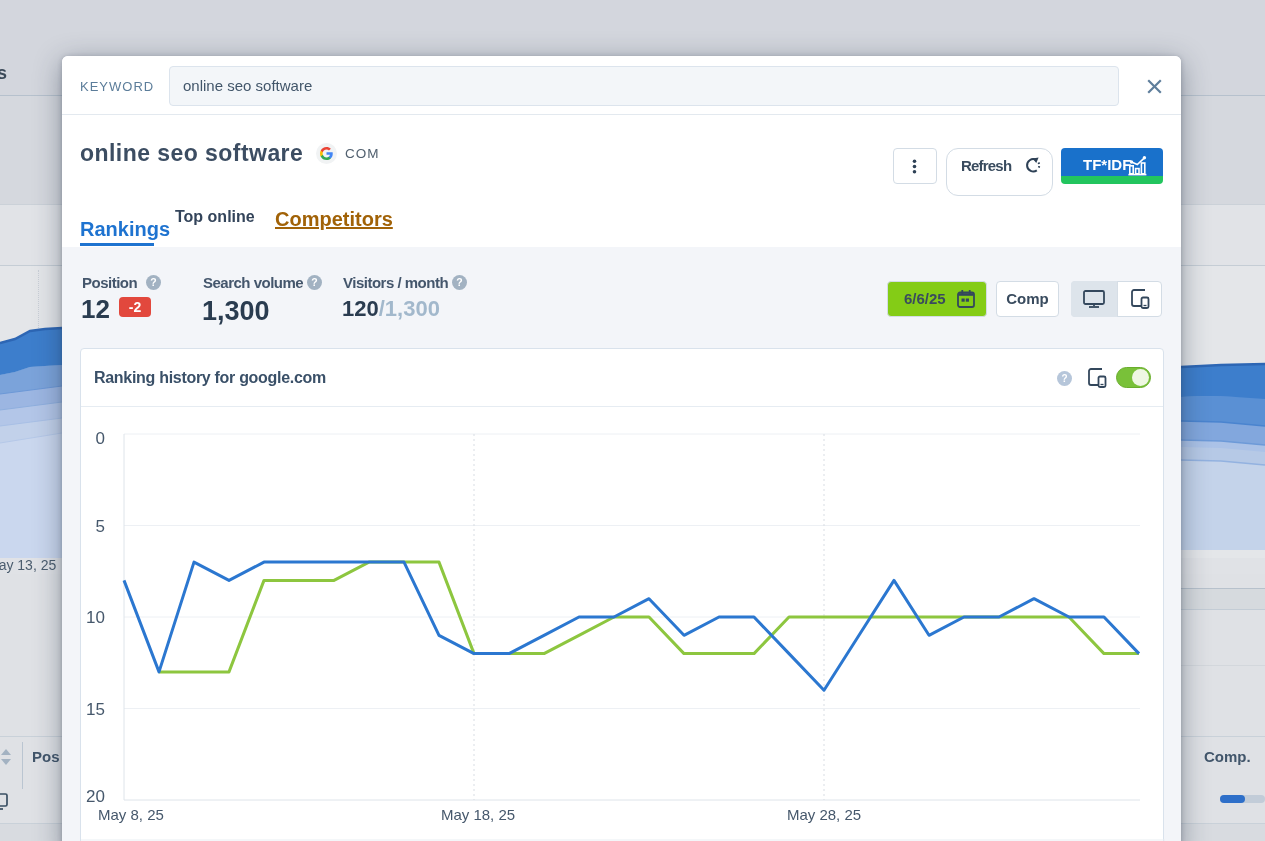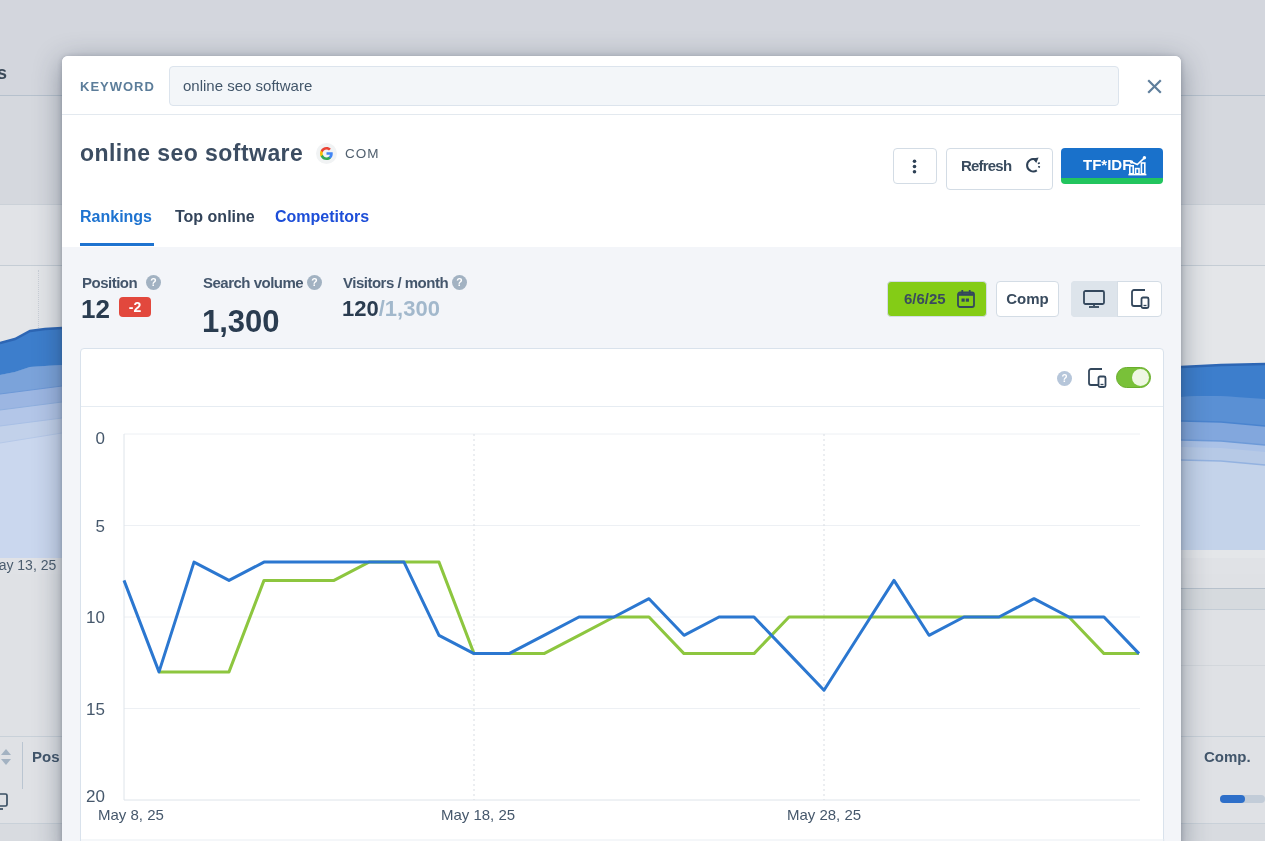--- a/index.html
+++ b/index.html
@@ -72,21 +72,21 @@
 
   <div class="abs" style="left:1204px;top:748px;font-size:15px;font-weight:600;color:#42566b;">Comp.</div>
   <div class="abs" style="left:1220px;top:795px;width:45px;height:8px;border-radius:4px;background:#c2ccd8;"></div>
   <div class="abs" style="left:1220px;top:795px;width:25px;height:8px;border-radius:4px;background:#2e6fc9;"></div>
   <div class="abs" style="left:0;top:823px;width:1265px;height:1px;background:#c9d1d9;"></div>
   <div class="abs" style="left:0;top:824px;width:1265px;height:17px;background:#d8dbe0;"></div>
 
   <div class="abs" id="modal" style="left:62px;top:56px;width:1119px;height:800px;background:#fff;border-radius:6px 6px 0 0;box-shadow:0 6px 28px rgba(30,45,65,.42),0 1px 5px rgba(30,45,65,.25);">
 
     <div class="abs" style="left:0;top:0;width:1119px;height:59px;border-bottom:1px solid #e3e9ef;border-radius:6px 6px 0 0;background:#fff;"></div>
-    <div class="abs" style="left:18px;top:23px;font-size:13px;font-weight:bold;letter-spacing:1px;color:#5c7d9a;">KEYWORD</div>
+    <div class="abs" style="left:18px;top:23px;font-size:13px;font-weight:normal;letter-spacing:1px;color:#5c7d9a;">KEYWORD</div>
     <div class="abs" style="left:107px;top:10px;width:950px;height:40px;background:#f3f6f9;border:1px solid #dce4ed;border-radius:4px;font-size:15px;color:#42566a;line-height:38px;padding-left:13px;">online seo software</div>
     <svg class="abs" style="left:1085px;top:23px;" width="15" height="15" viewBox="0 0 15 15">
       <line x1="1.2" y1="1.2" x2="13.8" y2="13.8" stroke="#5e7e9b" stroke-width="2.2"></line>
       <line x1="13.8" y1="1.2" x2="1.2" y2="13.8" stroke="#5e7e9b" stroke-width="2.2"></line>
     </svg>
 
     <div class="abs" style="left:18px;top:84px;font-size:23px;font-weight:bold;letter-spacing:.45px;color:#3c4d62;">online seo software</div>
     <div class="abs" style="left:254px;top:87px;width:21px;height:21px;border-radius:50%;background:#f1f3f4;"></div>
     <svg class="abs" style="left:258px;top:91px;" width="13" height="13" viewBox="0 0 18 18">
       <path fill="#4285F4" d="M17.64 9.2c0-.64-.06-1.25-.16-1.84H9v3.48h4.84a4.14 4.14 0 0 1-1.8 2.72v2.26h2.91c1.7-1.57 2.69-3.88 2.69-6.62z"></path>
@@ -95,56 +95,56 @@
       <path fill="#EA4335" d="M9 3.58c1.32 0 2.51.45 3.44 1.35l2.58-2.58C13.46.89 11.43 0 9 0A9 9 0 0 0 .96 4.96l3 2.33C4.67 5.16 6.66 3.58 9 3.58z"></path>
     </svg>
     <div class="abs" style="left:283px;top:90px;font-size:13.5px;letter-spacing:1px;color:#51606f;">COM</div>
 
     <div class="abs" style="left:831px;top:92px;width:44px;height:36px;border:1px solid #d3dce5;border-radius:4px;"></div>
     <svg class="abs" style="left:850px;top:102.5px;" width="5" height="15" viewBox="0 0 5 15">
       <circle cx="2.5" cy="2.2" r="1.8" fill="#2e4156"></circle>
         <circle cx="2.5" cy="7.5" r="1.8" fill="#2e4156"></circle>
         <circle cx="2.5" cy="12.8" r="1.8" fill="#2e4156"></circle>
     </svg>
-    <div class="abs" style="left:884px;top:92px;width:107px;height:42px;border:1px solid #d3dce5;border-radius:4px;font-size:15px;font-weight:600;letter-spacing:-.8px;color:#394b5e;line-height:34px;padding-left:14px;">Refresh</div>
+    <div class="abs" style="left:884px;top:92px;width:107px;height:48px;border:1px solid #d3dce5;border-radius:12px;font-size:15px;font-weight:600;letter-spacing:-.8px;color:#394b5e;line-height:34px;padding-left:14px;">Refresh</div>
     <svg class="abs" style="left:963px;top:101px;" width="17" height="17" viewBox="0 0 17 17">
       <g stroke="#2e4156" stroke-width="2" fill="none">
         <path d="M10.9 2.68 A6.2 6.2 0 1 0 11.82 13.39"></path>
         <path d="M13.83 10.62 A6.2 6.2 0 0 0 14.17 9.15"></path>
         <path d="M14.02 7.0 A6.2 6.2 0 0 0 13.47 5.59"></path>
       </g>
       <polygon points="13.6,0.5 11.3,5.9 7.5,1.4" fill="#2e4156"></polygon>
     </svg>
-    <div class="abs" style="left:999px;top:92px;width:102px;height:36px;background:#1971cb;border-bottom:6px solid #22c55e;border-radius:4px;font-size:15px;font-weight:bold;color:#fff;line-height:34px;padding-left:22px;">TF*IDF</div>
+    <div class="abs" style="left:999px;top:92px;width:102px;height:36px;background:#1971cb;border-bottom:8px solid #22c55e;border-radius:4px;font-size:15px;font-weight:bold;color:#fff;line-height:34px;padding-left:22px;">TF*IDF</div>
     <svg class="abs" style="left:1066px;top:100px;" width="20" height="20" viewBox="0 0 20 20">
       <g stroke="#fff" stroke-width="1.6" fill="none">
         <rect x="1.8" y="9.8" width="3.4" height="8"></rect>
         <rect x="7.6" y="12.6" width="3.4" height="5.2"></rect>
         <rect x="13.4" y="7" width="3.4" height="10.8"></rect>
         <line x1="0.4" y1="18.6" x2="18.4" y2="18.6"></line>
         <polyline points="3.5,6 9.3,8.6 16.4,1.8"></polyline>
       </g>
       <circle cx="3.5" cy="6" r="1.7" fill="#fff"></circle>
       <circle cx="16.4" cy="1.8" r="1.7" fill="#fff"></circle>
     </svg>
 
-    <div class="abs" style="left:18px;top:152px;font-size:16px;font-weight:bold;color:#1e73d0;">Rankings</div>
+    <div class="abs" style="left:18px;top:162px;font-size:20px;font-weight:bold;color:#1e73d0;">Rankings</div>
     <div class="abs" style="left:113px;top:152px;font-size:16px;font-weight:bold;color:#33445a;">Top online</div>
-    <div class="abs" style="left:213px;top:152px;font-size:16px;font-weight:bold;color:#1d4ed8;">Competitors</div>
+    <div class="abs" style="left:213px;top:152px;font-size:20px;font-weight:bold;color:#a16207;text-decoration:underline;">Competitors</div>
     <div class="abs" style="left:18px;top:187px;width:74px;height:3px;background:#1e73d0;"></div>
 
     <div class="abs" style="left:0;top:191px;width:1119px;height:609px;background:#f3f5f9;"></div>
 
     <div class="abs" style="left:20px;top:218px;font-size:15px;font-weight:700;letter-spacing:-.5px;color:#44566c;">Position</div>
     <div class="abs help" style="left:84px;top:219px;width:15px;height:15px;border-radius:50%;background:#a2b2c2;color:#fff;font-size:10.5px;font-weight:bold;text-align:center;line-height:15px;">?</div>
     <div class="abs" style="left:19px;top:238px;font-size:26px;font-weight:bold;color:#2a3c50;">12</div>
     <div class="abs" style="left:57px;top:241px;width:32px;height:20px;background:#e2483d;border-radius:4px;color:#fff;font-size:14px;font-weight:bold;text-align:center;line-height:20px;">-2</div>
     <div class="abs" style="left:141px;top:218px;font-size:15px;font-weight:600;letter-spacing:-.5px;color:#44566c;">Search volume</div>
     <div class="abs help" style="left:245px;top:219px;width:15px;height:15px;border-radius:50%;background:#a2b2c2;color:#fff;font-size:10.5px;font-weight:bold;text-align:center;line-height:15px;">?</div>
-    <div class="abs" style="left:140px;top:248px;font-size:31px;font-weight:bold;color:#2a3c50;">1,300</div>
+    <div class="abs" style="left:140px;top:240px;font-size:27px;font-weight:bold;color:#2a3c50;">1,300</div>
     <div class="abs" style="left:281px;top:218px;font-size:15px;font-weight:600;letter-spacing:-.5px;color:#44566c;">Visitors / month</div>
     <div class="abs help" style="left:390px;top:219px;width:15px;height:15px;border-radius:50%;background:#a2b2c2;color:#fff;font-size:10.5px;font-weight:bold;text-align:center;line-height:15px;">?</div>
     <div class="abs" style="left:280px;top:240px;font-size:22px;font-weight:bold;color:#2a3c50;">120<span style="color:#a2b8cc;">/1,300</span></div>
 
     <div class="abs" style="left:825px;top:225px;width:100px;height:36px;background:#84cc16;border:1px solid #d3dce5;border-radius:4px;font-size:15px;font-weight:600;color:#394b5e;line-height:34px;padding-left:16px;">6/6/25</div>
     <svg class="abs" style="left:894px;top:233px;" width="20" height="20" viewBox="0 0 20 20">
       <g stroke="#33475c" stroke-width="1.8" fill="none">
         <rect x="2" y="3.5" width="16" height="14.5" rx="2"></rect>
         <line x1="6.3" y1="1" x2="6.3" y2="5"></line>
         <line x1="13.7" y1="1" x2="13.7" y2="5"></line>
@@ -163,20 +163,21 @@
       <line x1="6" y1="17" x2="16" y2="17" stroke="#33475c" stroke-width="1.8"></line>
     </svg>
     <svg class="abs" style="left:1069px;top:233px;" width="19" height="20" viewBox="0 0 19 20">
       <path d="M14 1 H3 a2 2 0 0 0 -2 2 v12 a2 2 0 0 0 2 2 h7" fill="none" stroke="#33475c" stroke-width="1.8"></path>
       <rect x="10.5" y="8.5" width="7" height="10.5" rx="1.5" fill="#fff" stroke="#33475c" stroke-width="1.8"></rect>
       <line x1="12.5" y1="16.5" x2="15.5" y2="16.5" stroke="#33475c" stroke-width="1.3"></line>
     </svg>
 
     <div class="abs" style="left:18px;top:292px;width:1084px;height:560px;background:#fff;border:1px solid #d9e2ec;border-radius:4px;">
       <div class="abs" style="left:0;top:0;width:1082px;height:58px;border-bottom:1px solid #e6ecf2;"></div>
+      <div class="abs" style="left:13px;top:0;height:58px;line-height:58px;font-size:16px;font-weight:bold;letter-spacing:-.3px;color:#3a5068;">Ranking history for google.com</div>
       <div class="abs help" style="left:976px;top:22px;width:15px;height:15px;border-radius:50%;background:#b6c6da;color:#fff;font-size:10px;font-weight:bold;text-align:center;line-height:15px;">?</div>
       <svg class="abs" style="left:1007px;top:19px;" width="19" height="20" viewBox="0 0 19 20">
         <path d="M14 1 H3 a2 2 0 0 0 -2 2 v12 a2 2 0 0 0 2 2 h7" fill="none" stroke="#33475c" stroke-width="1.8"></path>
         <rect x="10.5" y="8.5" width="7" height="10.5" rx="1.5" fill="#fff" stroke="#33475c" stroke-width="1.8"></rect>
         <line x1="12.5" y1="16.5" x2="15.5" y2="16.5" stroke="#33475c" stroke-width="1.3"></line>
       </svg>
       <div class="abs" style="left:1035px;top:18px;width:35px;height:21px;border-radius:11px;background:#79c139;border:1px solid #69ad2c;"></div>
       <div class="abs" style="left:1051px;top:20px;width:17px;height:17px;border-radius:50%;background:#eef7e2;"></div>
 
       <svg class="abs" style="left:0;top:0;" width="1084" height="558" viewBox="0 0 1084 558">

